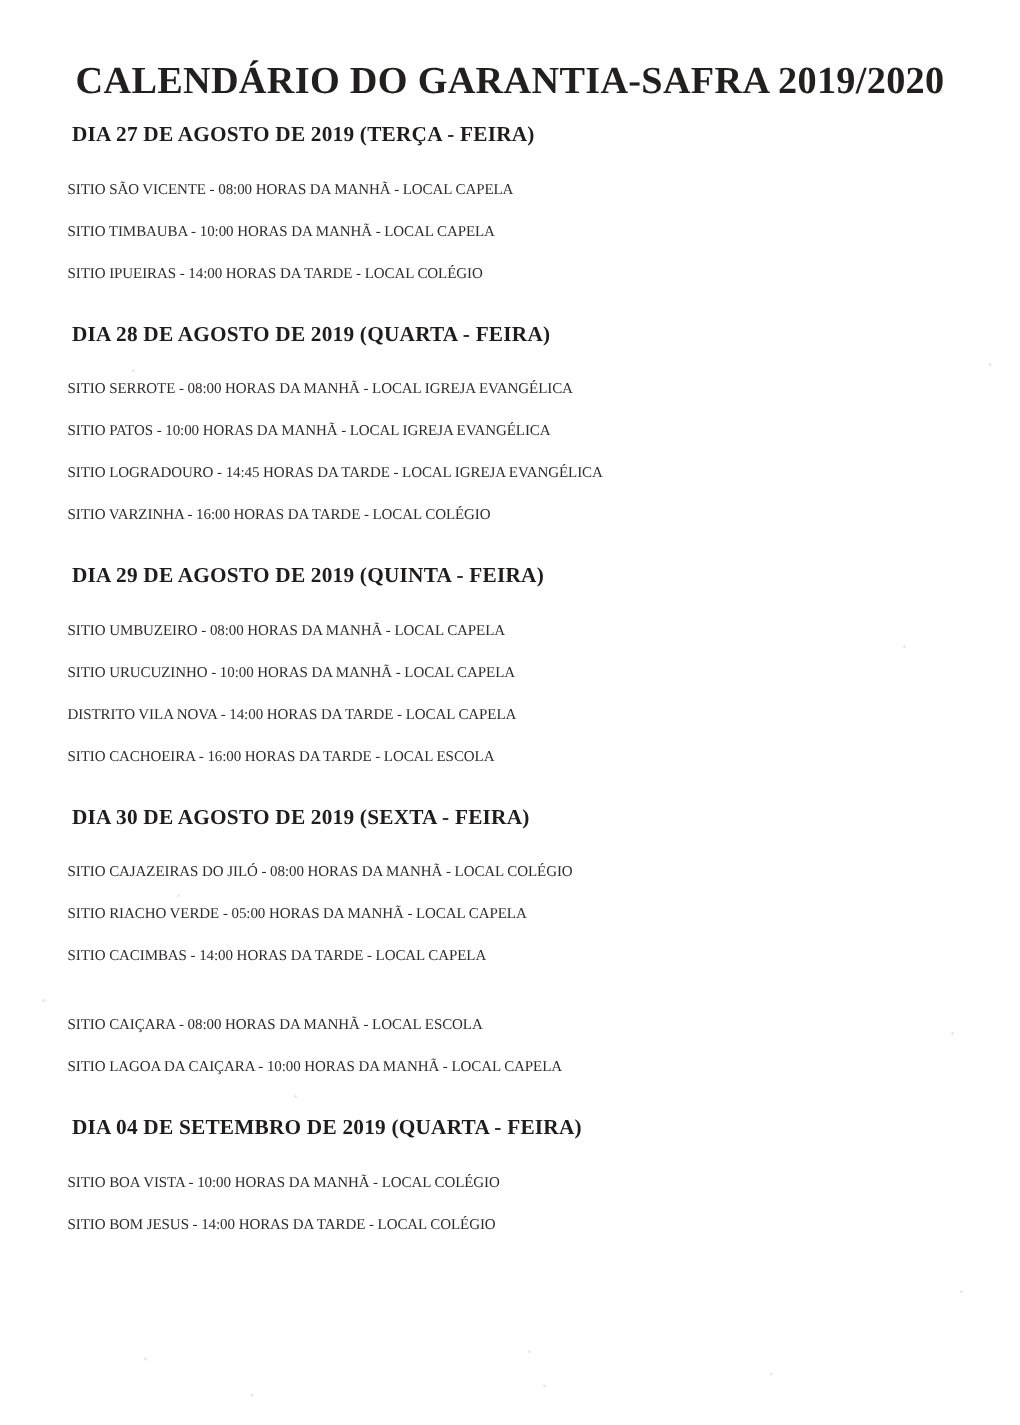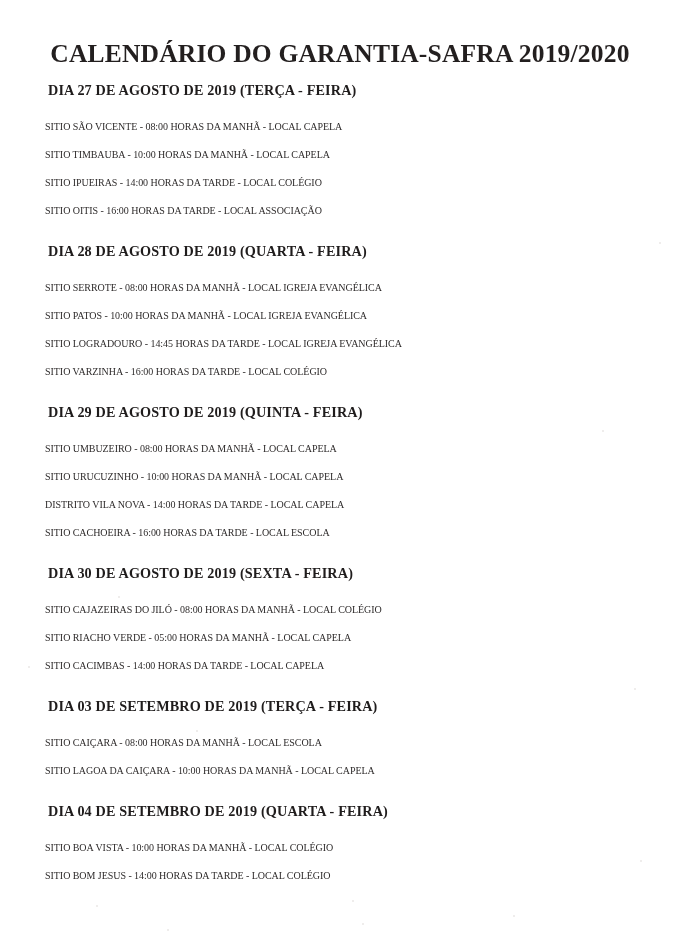--- a/index.html
+++ b/index.html
@@ -85,21 +85,20 @@
 <div id="page">
 
   <div id="doc-title">CALENDÁRIO DO GARANTIA-SAFRA 2019/2020</div>
 
   <div id="sections">
       <div class="day-section">
         <div class="day-header">DIA 27 DE AGOSTO DE 2019 (TERÇA - FEIRA)</div>
         <div class="entry">SITIO SÃO VICENTE - 08:00 HORAS DA MANHÃ - LOCAL CAPELA</div>
         <div class="entry">SITIO TIMBAUBA - 10:00 HORAS DA MANHÃ - LOCAL CAPELA</div>
         <div class="entry">SITIO IPUEIRAS - 14:00 HORAS DA TARDE - LOCAL COLÉGIO</div>
-        <div class="entry">SITIO OITIS - 16:00 HORAS DA TARDE - LOCAL ASSOCIAÇÃO</div>
       </div>
       <div class="day-section">
         <div class="day-header">DIA 28 DE AGOSTO DE 2019 (QUARTA - FEIRA)</div>
         <div class="entry">SITIO SERROTE - 08:00 HORAS DA MANHÃ - LOCAL IGREJA EVANGÉLICA</div>
         <div class="entry">SITIO PATOS - 10:00 HORAS DA MANHÃ - LOCAL IGREJA EVANGÉLICA</div>
         <div class="entry">SITIO LOGRADOURO - 14:45 HORAS DA TARDE - LOCAL IGREJA EVANGÉLICA</div>
         <div class="entry">SITIO VARZINHA - 16:00 HORAS DA TARDE - LOCAL COLÉGIO</div>
       </div>
       <div class="day-section">
         <div class="day-header">DIA 29 DE AGOSTO DE 2019 (QUINTA - FEIRA)</div>
@@ -108,21 +107,20 @@
         <div class="entry">DISTRITO VILA NOVA - 14:00 HORAS DA TARDE - LOCAL CAPELA</div>
         <div class="entry">SITIO CACHOEIRA - 16:00 HORAS DA TARDE - LOCAL ESCOLA</div>
       </div>
       <div class="day-section">
         <div class="day-header">DIA 30 DE AGOSTO DE 2019 (SEXTA - FEIRA)</div>
         <div class="entry">SITIO CAJAZEIRAS DO JILÓ - 08:00 HORAS DA MANHÃ - LOCAL COLÉGIO</div>
         <div class="entry">SITIO RIACHO VERDE - 05:00 HORAS DA MANHÃ - LOCAL CAPELA</div>
         <div class="entry">SITIO CACIMBAS - 14:00 HORAS DA TARDE - LOCAL CAPELA</div>
       </div>
       <div class="day-section">
-        <div class="day-header">DIA 03 DE SETEMBRO DE 2019 (TERÇA - FEIRA)</div>
         <div class="entry">SITIO CAIÇARA - 08:00 HORAS DA MANHÃ - LOCAL ESCOLA</div>
         <div class="entry">SITIO LAGOA DA CAIÇARA - 10:00 HORAS DA MANHÃ - LOCAL CAPELA</div>
       </div>
       <div class="day-section">
         <div class="day-header">DIA 04 DE SETEMBRO DE 2019 (QUARTA - FEIRA)</div>
         <div class="entry">SITIO BOA VISTA - 10:00 HORAS DA MANHÃ - LOCAL COLÉGIO</div>
         <div class="entry">SITIO BOM JESUS - 14:00 HORAS DA TARDE - LOCAL COLÉGIO</div>
       </div>
     </div>
 

